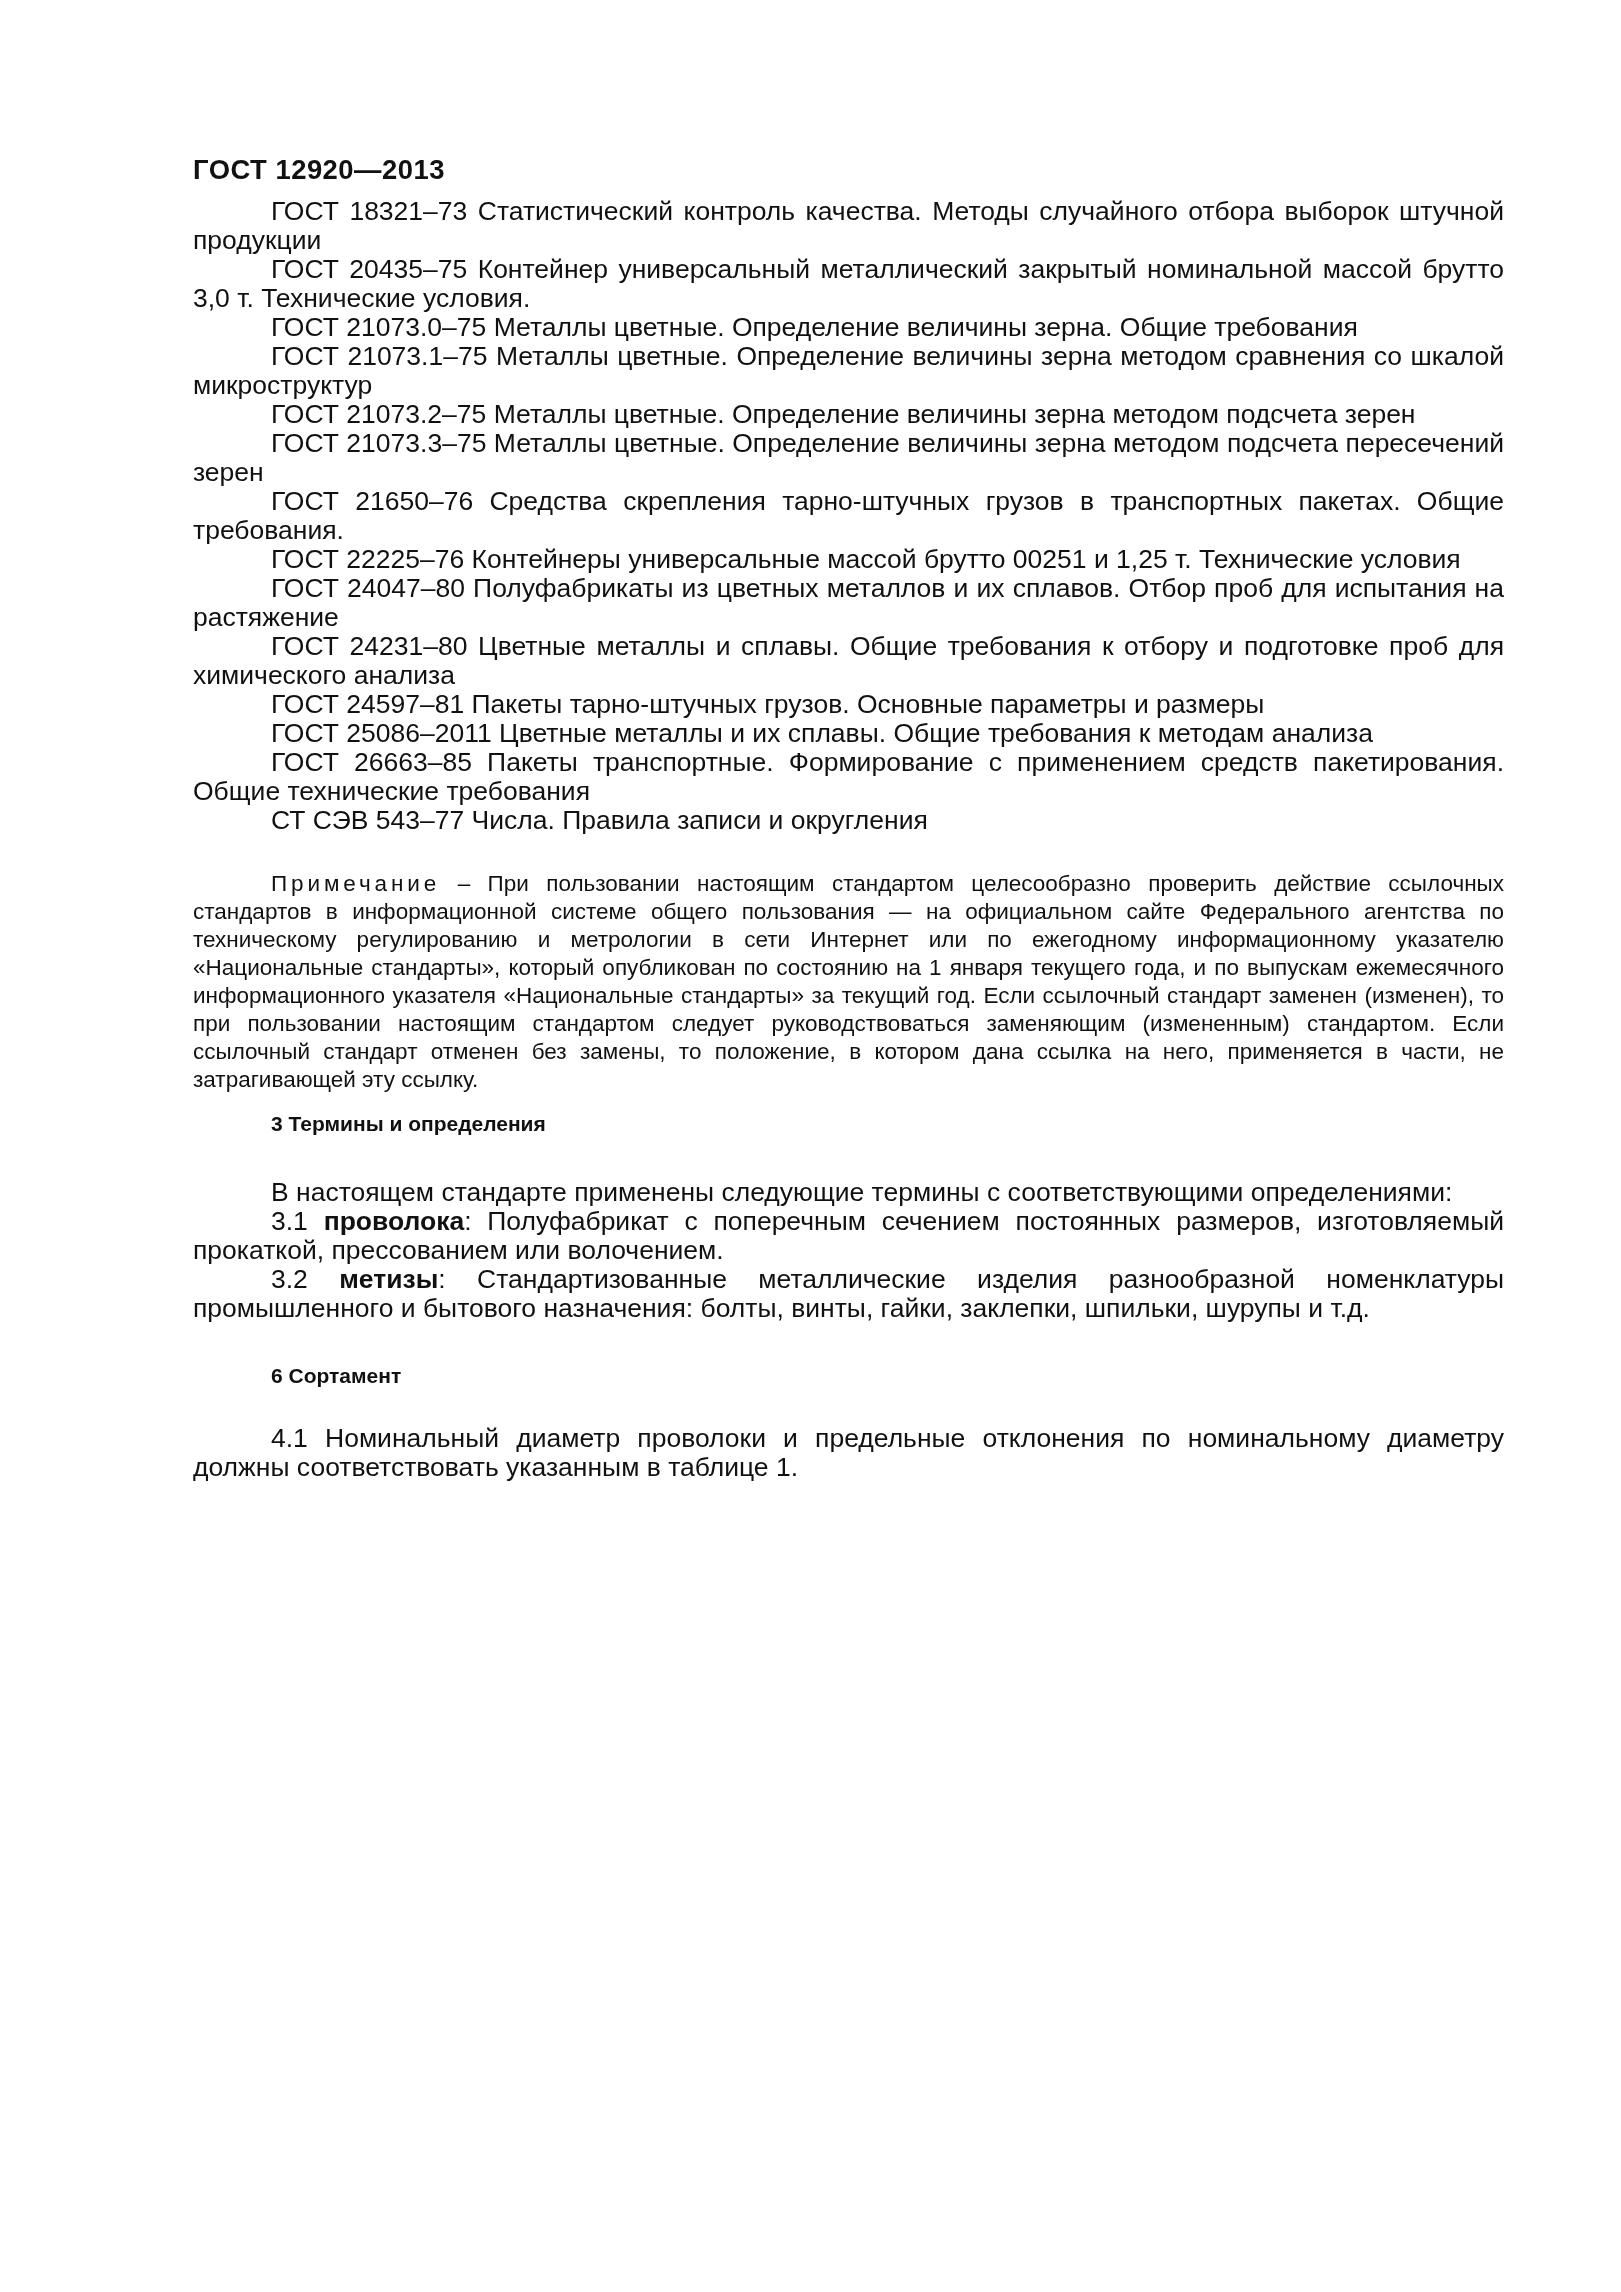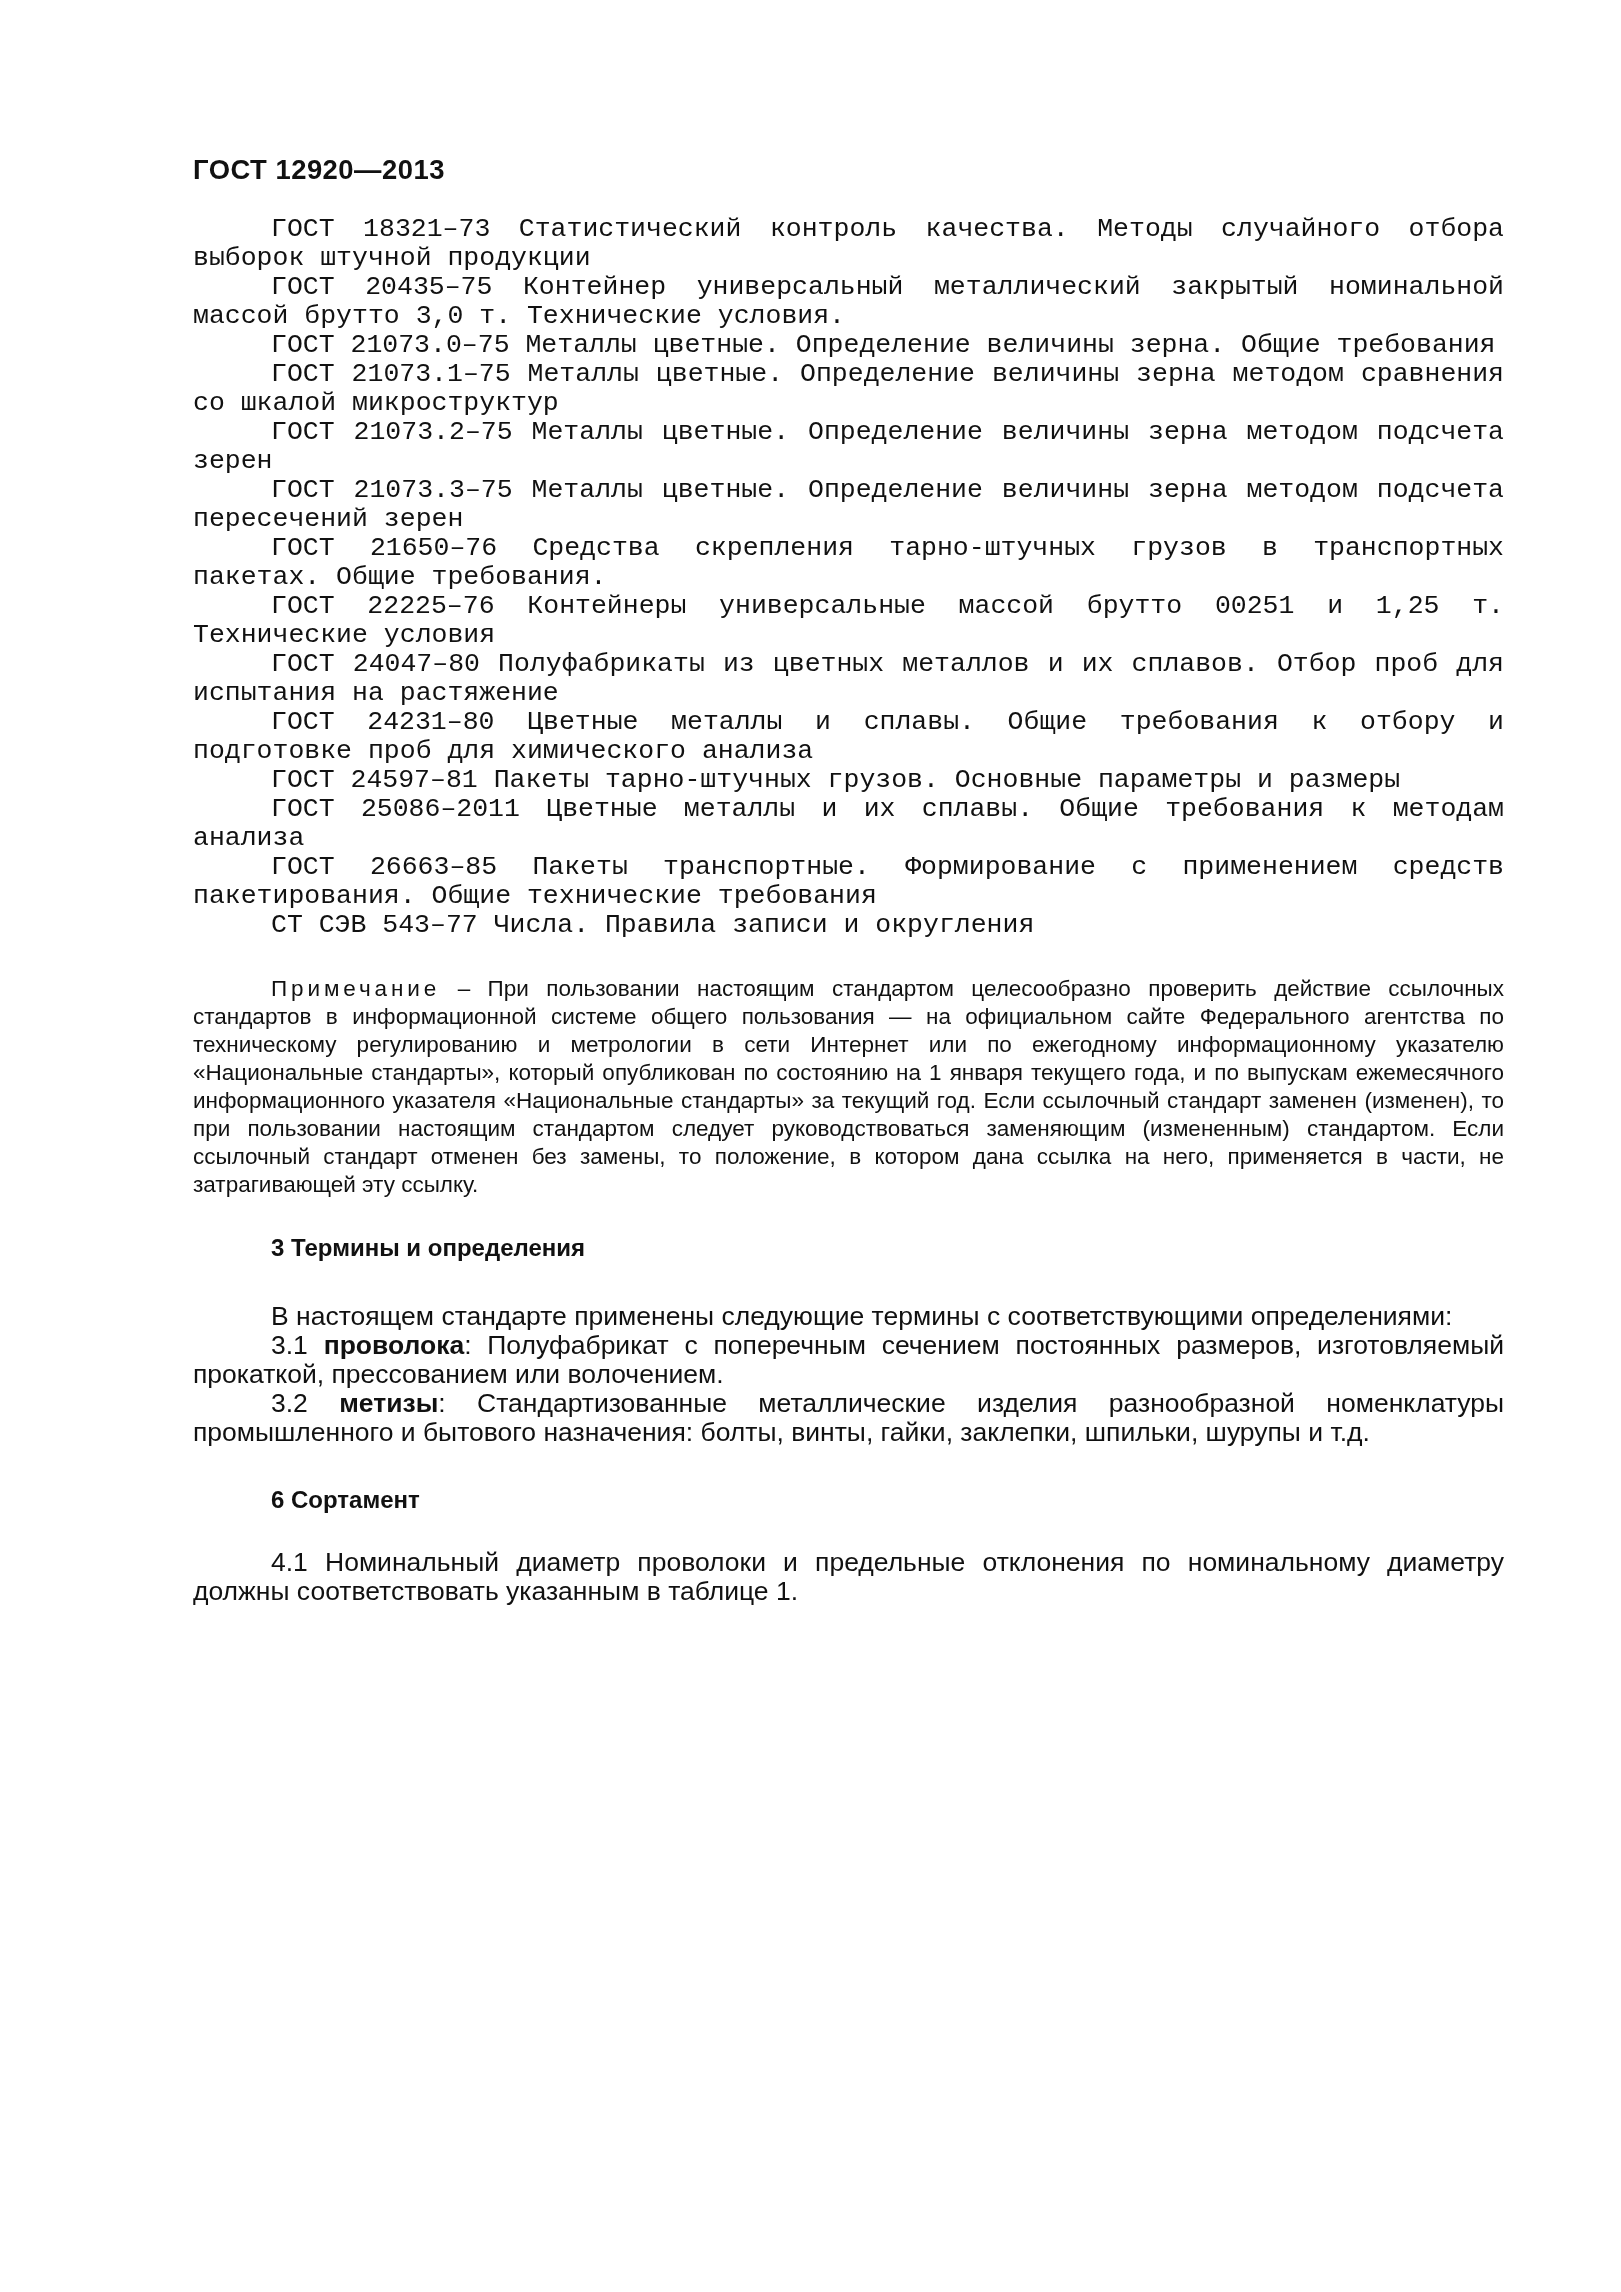--- a/index.html
+++ b/index.html
@@ -20,43 +20,42 @@
     overflow: hidden;
   }
   .doc-header {
     margin-top: 153px;
     font-size: 27.4px;
     line-height: 33px;
     font-weight: bold;
     letter-spacing: 0.5px;
   }
   .refs-block {
-    margin-top: 29px;
-    font-family: Liberation Mono, monospace;
+    margin-top: 11px;
   }
   .body-par {
     margin: 0;
     font-size: 26.5px;
     line-height: 29px;
     text-align: justify;
     text-indent: 78px;
   }
   .note-par {
     margin: 35px 0 4px 0;
     font-size: 22.5px;
     line-height: 28px;
     text-align: justify;
     text-indent: 78px;
   }
   .note-label {
     letter-spacing: 3.9px;
   }
   .section-heading {
-    margin: 31px 0 0 78px;
-    font-size: 24px;
+    margin: 12px 0 0 78px;
+    font-size: 21px;
     line-height: 35px;
     font-weight: bold;
   }
   .section-heading.h4 {
     margin-top: 35px;
   }
   .sec3-block {
     margin-top: 37px;
   }
   .sec4-block {

